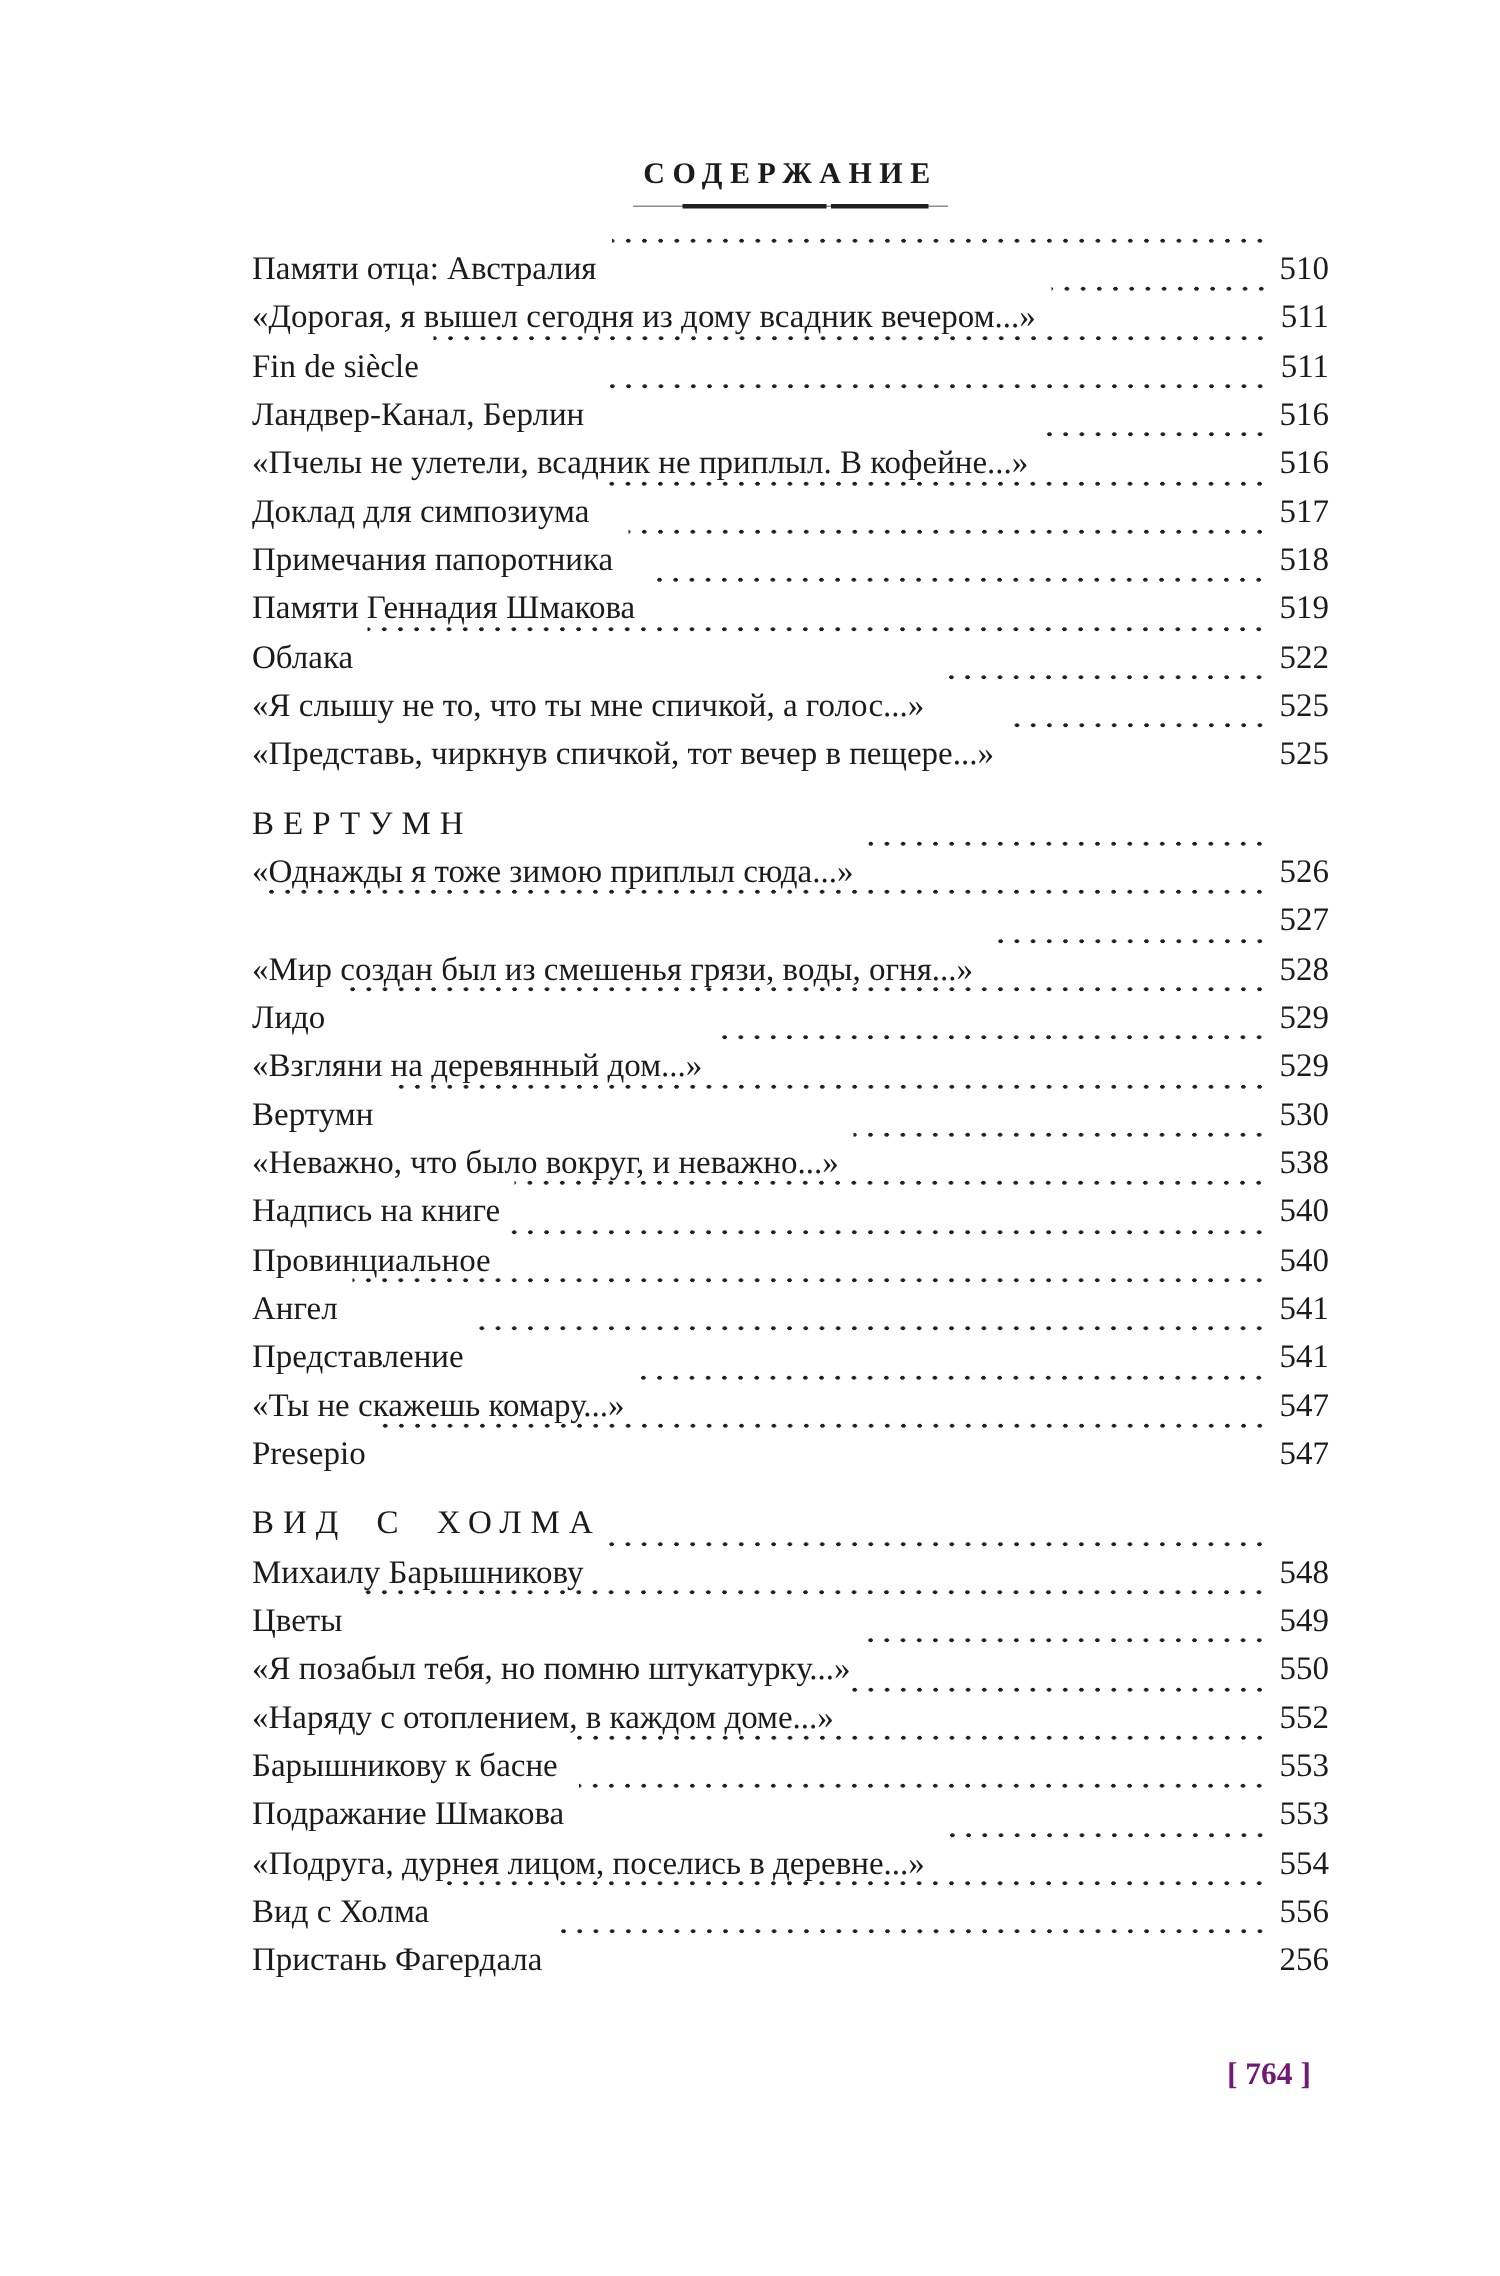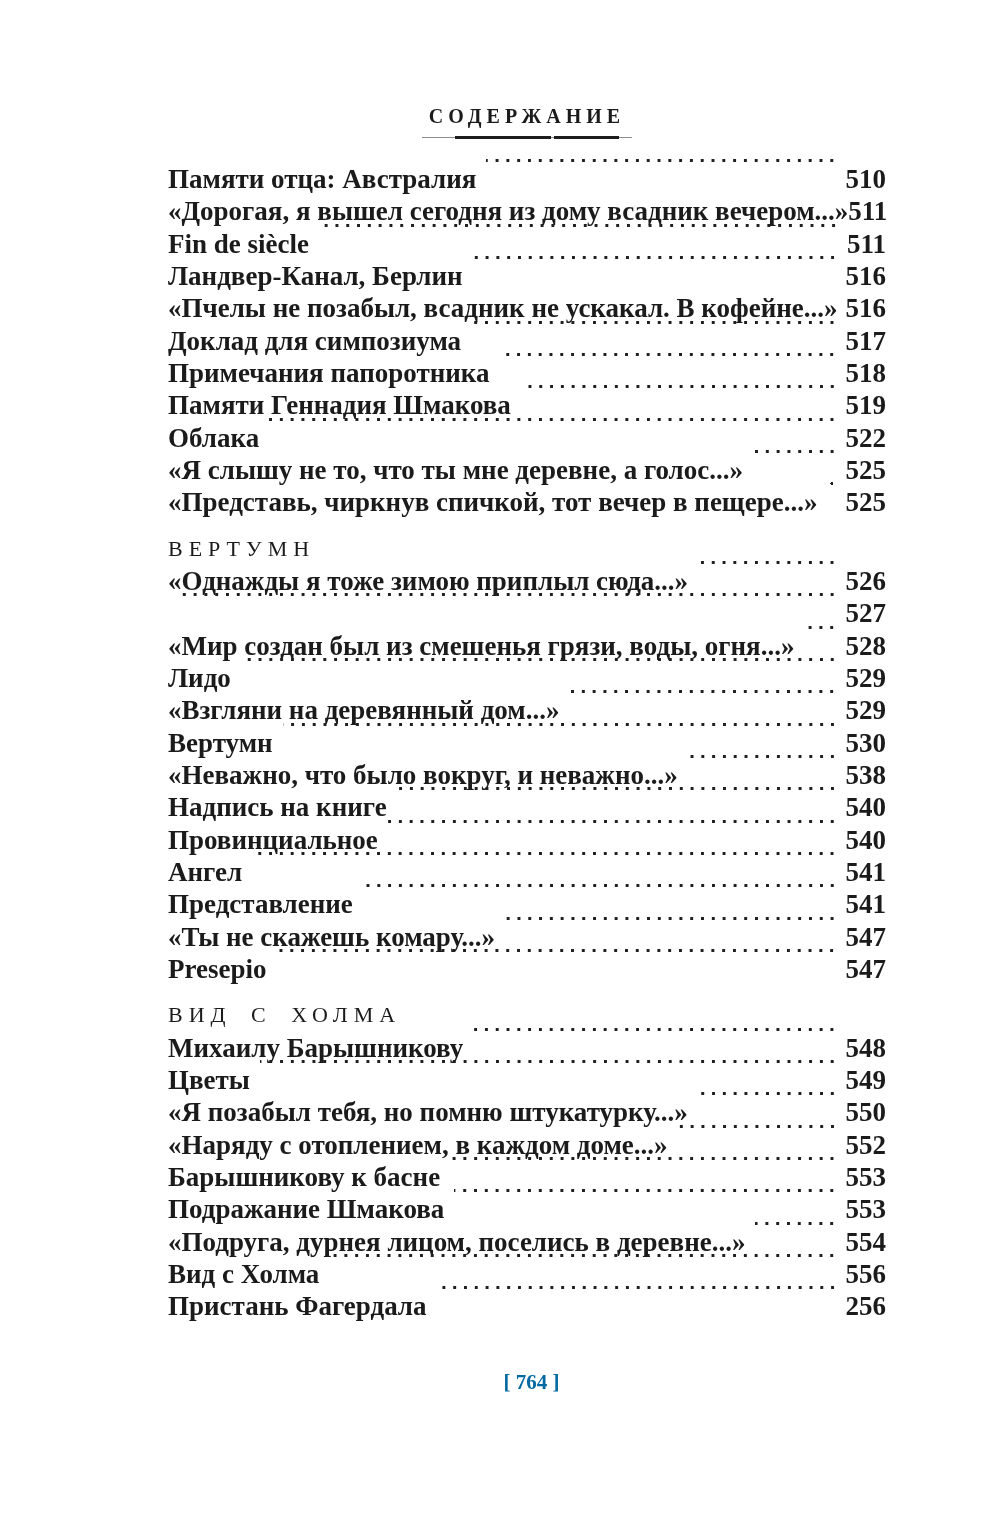--- a/index.html
+++ b/index.html
@@ -62,24 +62,23 @@
     font-size: 22px;
     font-weight: 400;
     letter-spacing: 6px;
     word-spacing: 8px;
     line-height: 32.33px;
     color: #1b1b1b;
   }
   .row {
     display: flex;
     align-items: flex-start;
-    font-size: 27px;
+    font-size: 22px;
     line-height: 32.33px;
     height: 32.33px;
-    font-weight: bold;
   }
   .row .title {
     white-space: nowrap;
     flex: 0 0 auto;
   }
   .row .leader {
     flex: 1 1 auto;
     position: relative;
     height: 0;
     align-self: baseline;
@@ -97,26 +96,26 @@
     background-position: right bottom;
   }
   .row .pagenum {
     flex: 0 0 auto;
     white-space: nowrap;
   }
   footer.folio {
     position: absolute;
     top: 1368px;
     left: 168px;
-    right: 105px;
-    text-align: center;
+    right: 126px;
+    text-align: right;
     font-size: 21px;
     font-weight: 700;
     line-height: 28px;
-    color: #0369a1;
+    color: #701a75;
   }
 </style>
 </head>
 <body>
 
 <div class="page">
 
   <header class="toc-header">
     <h1 class="page-title">СОДЕРЖАНИЕ</h1>
     <div class="header-rule">
@@ -142,21 +141,21 @@
           <span class="title">Fin de siècle</span>
           <span class="leader"></span>
           <span class="pagenum">511</span>
         </div>
         <div class="row">
           <span class="title">Ландвер-Канал, Берлин</span>
           <span class="leader"></span>
           <span class="pagenum">516</span>
         </div>
         <div class="row">
-          <span class="title">«Пчелы не позабыл, всадник не ускакал. В кофейне...»</span>
+          <span class="title">«Пчелы не улетели, всадник не приплыл. В кофейне...»</span>
           <span class="leader"></span>
           <span class="pagenum">516</span>
         </div>
         <div class="row">
           <span class="title">Доклад для симпозиума</span>
           <span class="leader"></span>
           <span class="pagenum">517</span>
         </div>
         <div class="row">
           <span class="title">Примечания папоротника</span>
@@ -167,21 +166,21 @@
           <span class="title">Памяти Геннадия Шмакова</span>
           <span class="leader"></span>
           <span class="pagenum">519</span>
         </div>
         <div class="row">
           <span class="title">Облака</span>
           <span class="leader"></span>
           <span class="pagenum">522</span>
         </div>
         <div class="row">
-          <span class="title">«Я слышу не то, что ты мне деревне, а голос...»</span>
+          <span class="title">«Я слышу не то, что ты мне спичкой, а голос...»</span>
           <span class="leader"></span>
           <span class="pagenum">525</span>
         </div>
         <div class="row">
           <span class="title">«Представь, чиркнув спичкой, тот вечер в пещере...»</span>
           <span class="leader"></span>
           <span class="pagenum">525</span>
         </div>
       </section>
       <section class="toc-section">

